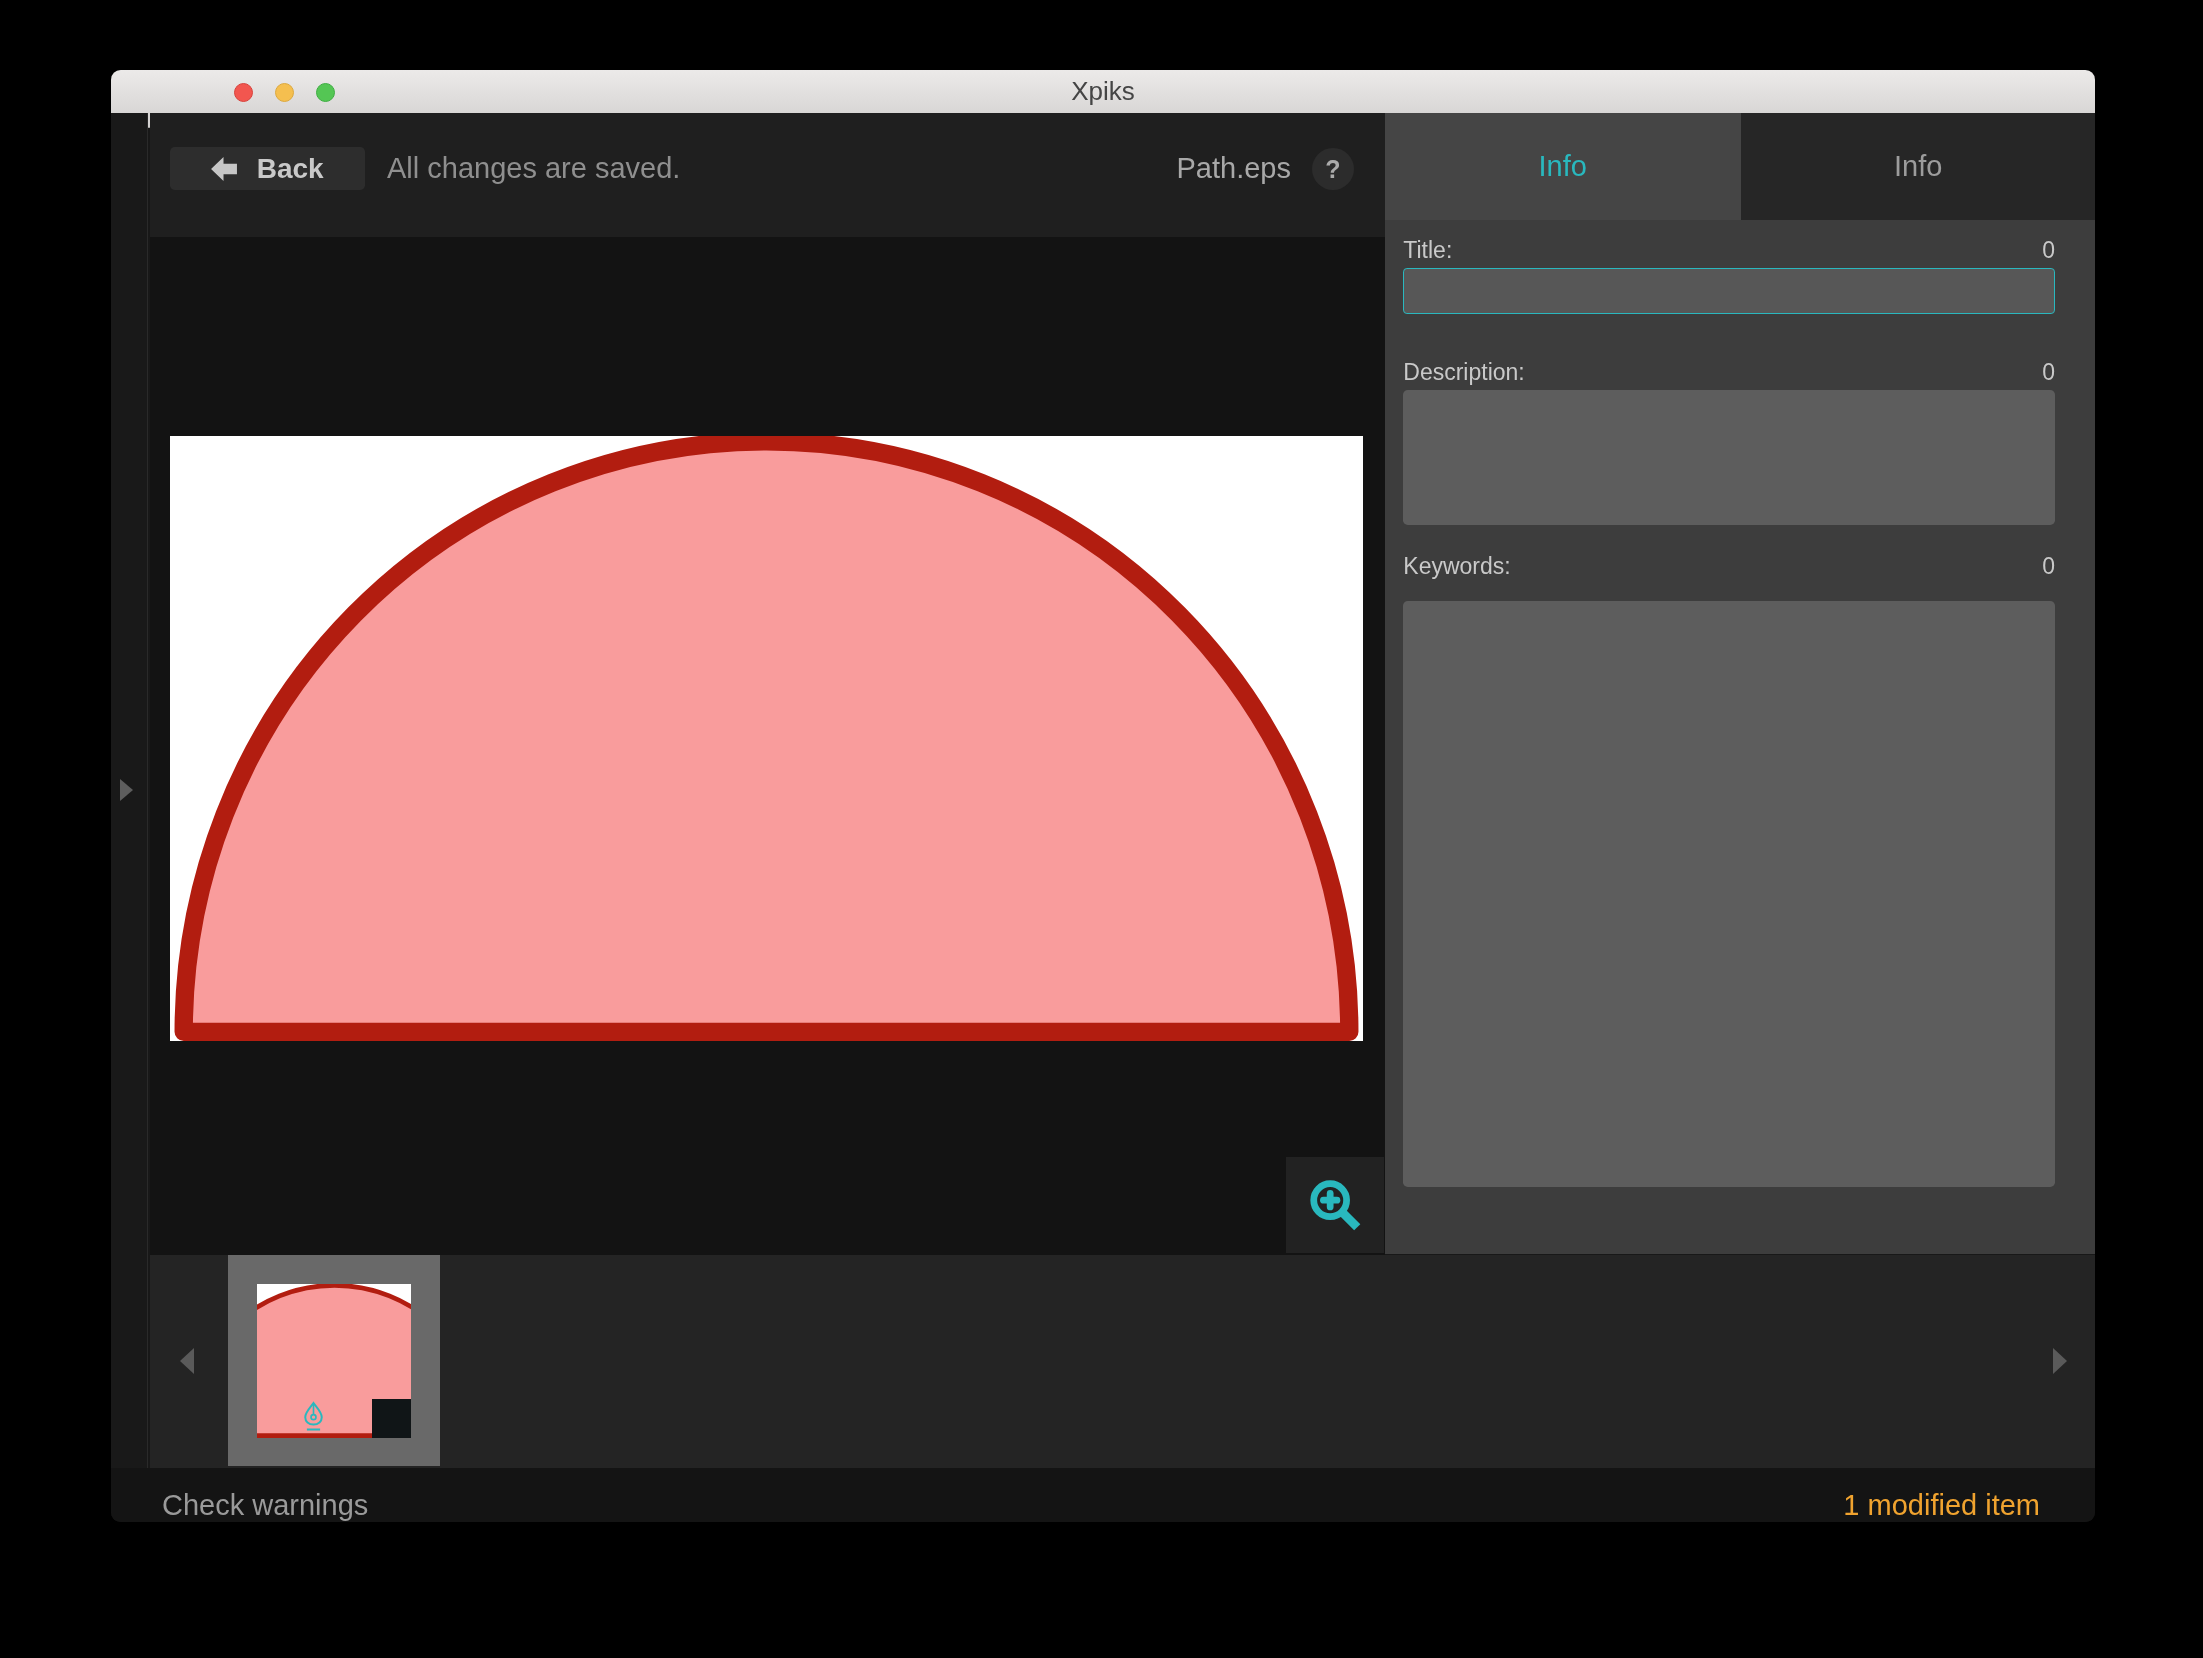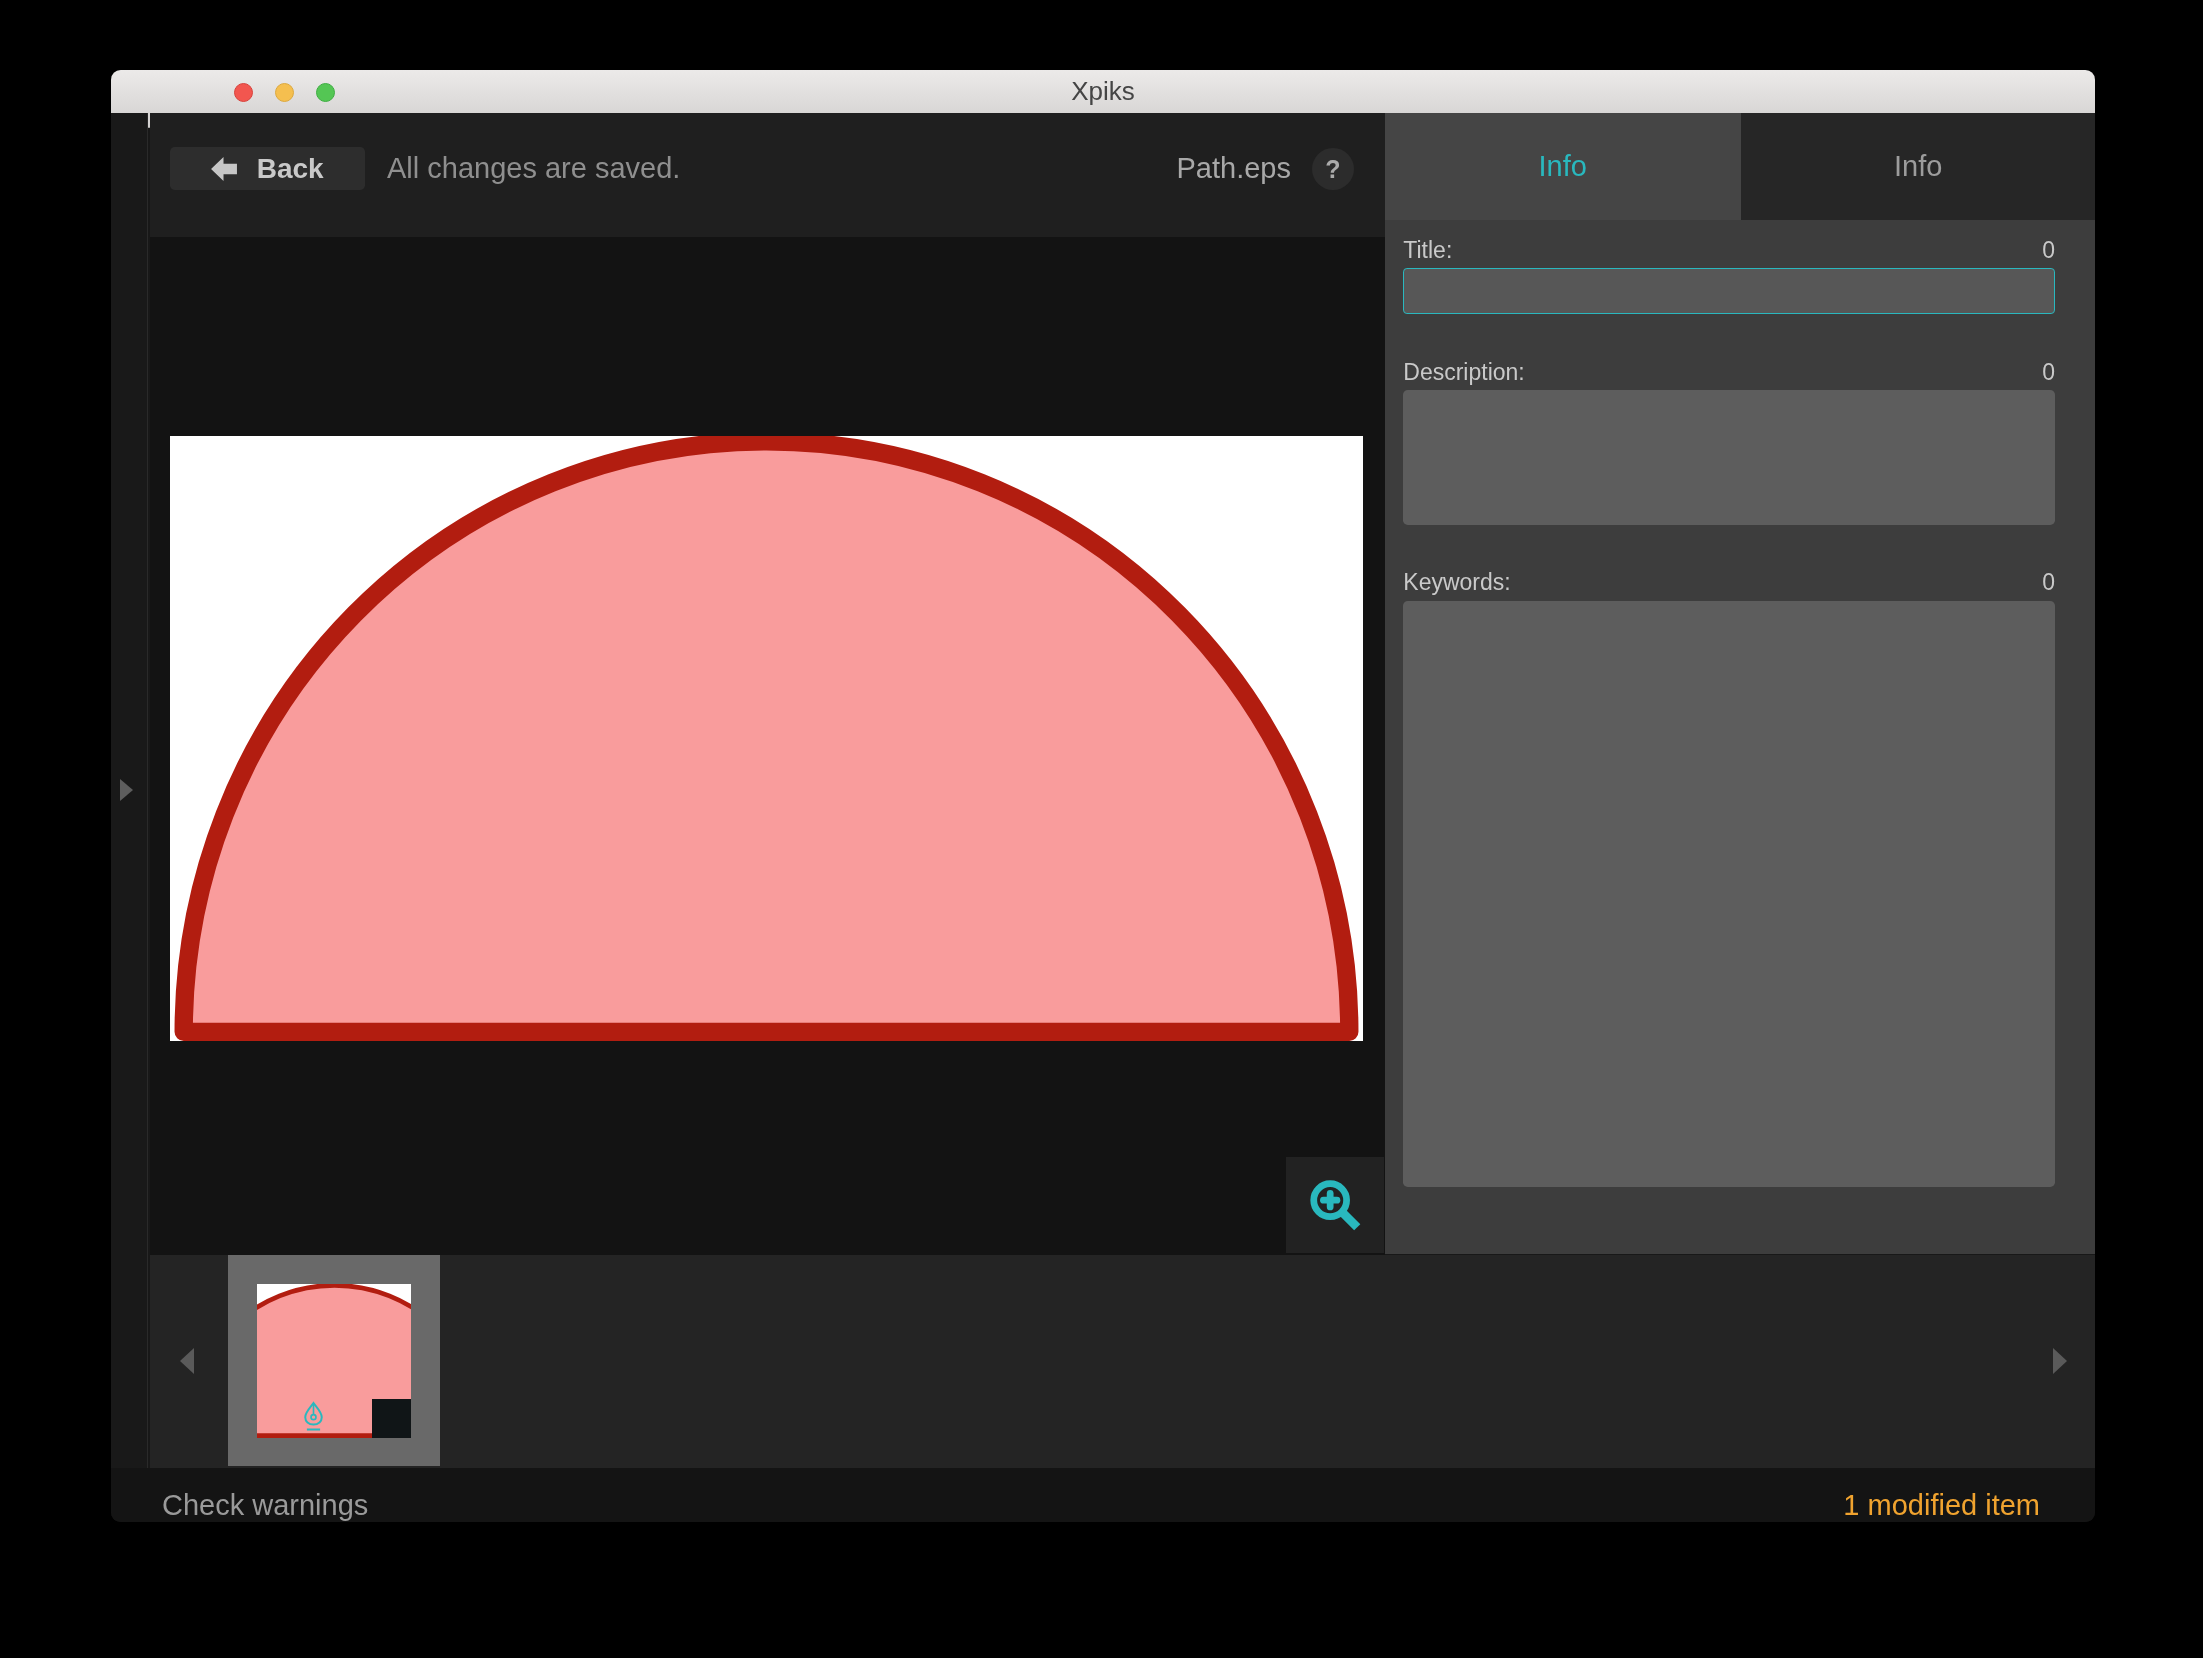--- a/index.html
+++ b/index.html
@@ -46,21 +46,21 @@
                  background:#222222; display:flex; align-items:center; justify-content:center; cursor:pointer; }
 
   
   .right-panel { position:absolute; left:1274px; top:43px; width:711px; height:1141px; background:#3d3d3d; }
   .tab-row { position:absolute; left:0; top:0; width:711px; height:107px; display:flex; }
   .tab { flex:1; display:flex; align-items:center; justify-content:center; font-size:29px; cursor:pointer; }
   .tab-edit { background:#454545; color:#29b8be; }
   .tab-info { background:#262626; color:#9c9c9c; }
   .label-row { position:absolute; left:18.3px; right:41px; height:33px; line-height:33px;
                display:flex; justify-content:space-between; font-size:23px; color:#c9c9c9; }
-  .row-title { top:121px; } .row-desc { top:243px; } .row-kw { top:453px; }
+  .row-title { top:121px; } .row-desc { top:243px; } .row-kw { top:437px; }
   .title-input { position:absolute; left:18.3px; top:155px; width:652px; height:46px;
                  background:#575757; border:1.9px solid #2ab8bf; border-radius:3.9px;
                  font-size:29px; color:#eee; padding:0 9.7px; outline:none; }
   .desc-box { position:absolute; left:18.3px; top:277px; width:652px; height:135px;
               background:#5d5d5d; border:none; border-radius:4.8px; resize:none;
               font-size:29px; color:#eee; padding:7.7px 9.7px; outline:none; font-family:"Liberation Sans",sans-serif; }
   .kw-box { position:absolute; left:18.3px; top:488px; width:652px; height:586px;
             background:#5d5d5d; border-radius:4.8px; cursor:text; }
   .links-row { position:absolute; left:18.3px; top:1088px; height:39px; line-height:39px; font-size:29px; }
   .link { color:#29b8b8; cursor:pointer; }

